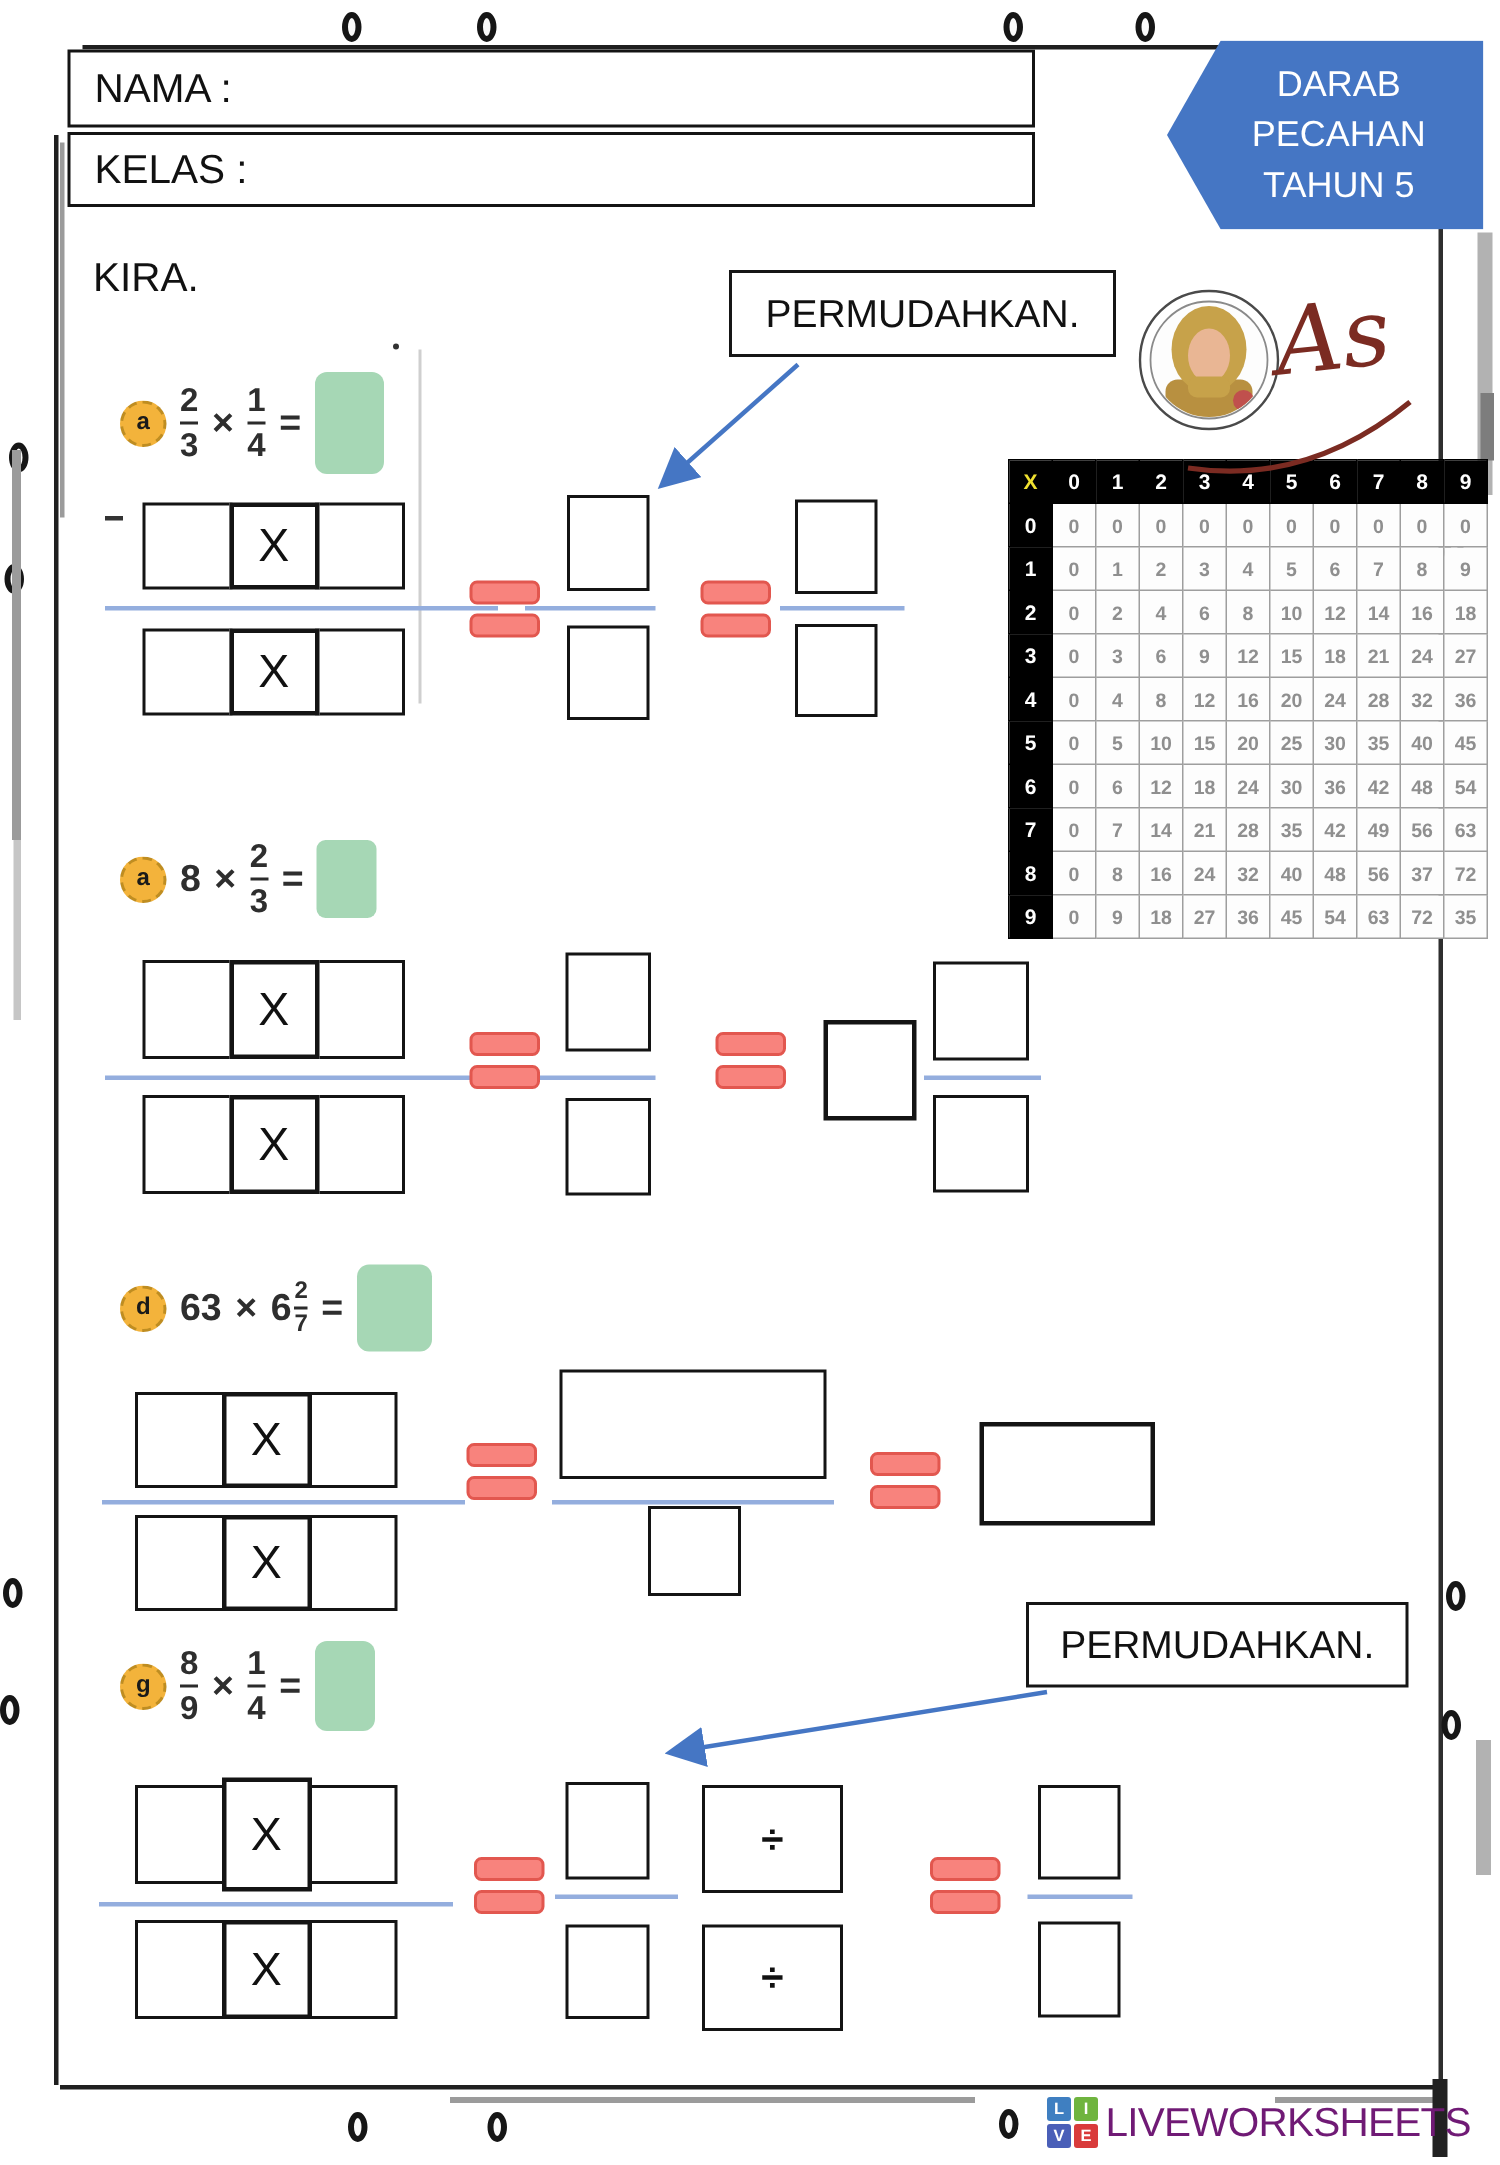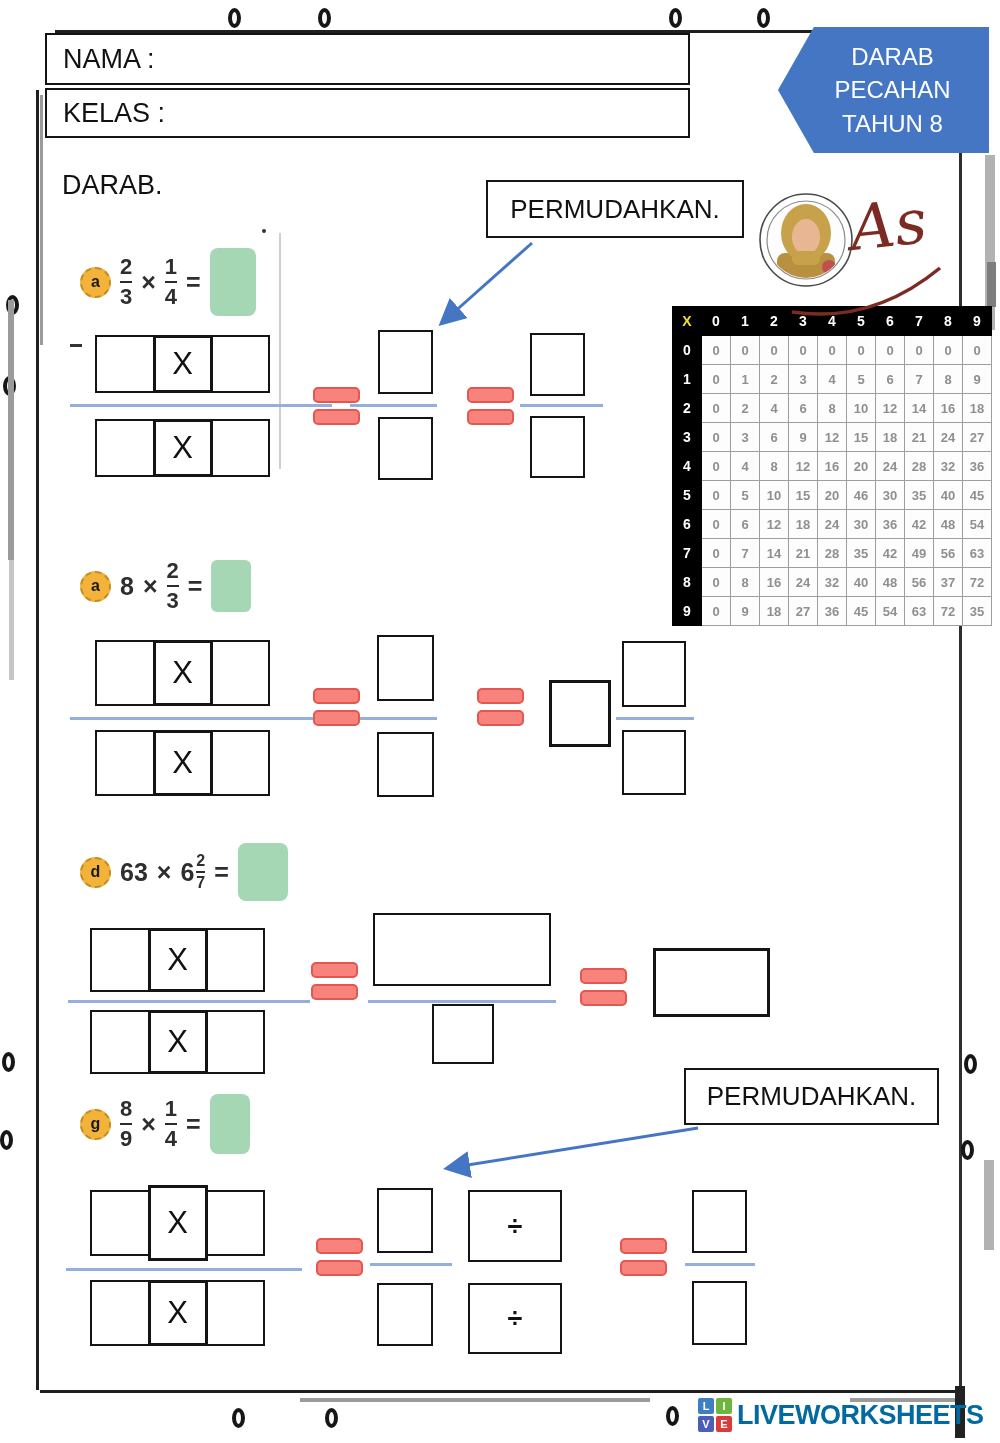--- a/index.html
+++ b/index.html
@@ -53,21 +53,21 @@
   .multtable td{background:#fdfdfd;color:#8f8f8f;border:1px solid #9e9e9e;font-size:13px;font-weight:bold;}
   
   .avatar-wrap{position:absolute;left:757px;top:191px;width:98px;height:98px;z-index:3;}
   .signature{position:absolute;left:850px;top:188px;font-family:"DejaVu Serif","Liberation Serif",serif;
              font-style:italic;font-size:62px;color:#7b2b22;transform:rotate(-6deg);z-index:3;}
   
   .logo{position:absolute;left:698px;top:1398px;display:flex;align-items:center;gap:5px;z-index:4;}
   .logo-grid{display:grid;grid-template-columns:16px 16px;grid-template-rows:16px 16px;gap:2px;}
   .logo-grid span{display:flex;align-items:center;justify-content:center;color:#fff;font-size:11px;font-weight:bold;border-radius:2px;}
   .lg-l{background:#3f7fc1;} .lg-i{background:#6fb43f;} .lg-v{background:#4a5fb8;} .lg-e{background:#d93b3b;}
-  .logo-text{font-size:27px;font-weight:bold;color:#0369a1;letter-spacing:-0.5px;}
+  .logo-text{font-size:27px;font-weight:normal;color:#701a75;letter-spacing:-0.5px;}
   svg.overlay{position:absolute;left:0;top:0;z-index:5;pointer-events:none;}
 </style>
 </head>
 <body>
 
 <div id="page">
 
   <div class="frame" style="left:55px;top:30px;width:903px;height:3px;"></div>
   <div class="frame" style="left:36px;top:90px;width:3px;height:1300px;"></div>
   <div class="frame gray" style="left:40px;top:95px;width:3px;height:250px;"></div>
@@ -103,24 +103,24 @@
   <div class="fieldbox" style="left:45px;top:88px;width:645px;height:50px;">
     <span>KELAS :</span>
   </div>
   <div class="fieldbox" style="left:45px;top:33px;width:645px;height:52px;">
     <span>NAMA :</span>
   </div>
 
   <div class="banner">
     <span>DARAB</span>
     <span>PECAHAN</span>
-    <span>TAHUN 8</span>
-  </div>
-
-  <div class="kira">DARAB.</div>
+    <span>TAHUN 5</span>
+  </div>
+
+  <div class="kira">KIRA.</div>
 
   <div class="plabel" style="left:486px;top:180px;width:258px;height:58px;">
     <span>PERMUDAHKAN.</span>
   </div>
   <div class="plabel" style="left:684px;top:1068px;width:255px;height:57px;">
     <span>PERMUDAHKAN.</span>
   </div>
 
   <div class="avatar-wrap">
     <svg width="98" height="98" viewBox="0 0 98 98">
@@ -275,21 +275,21 @@
           <td>32</td>
           <td>36</td>
         </tr>
         <tr>
           <th>5</th>
           <td>0</td>
           <td>5</td>
           <td>10</td>
           <td>15</td>
           <td>20</td>
-          <td>46</td>
+          <td>25</td>
           <td>30</td>
           <td>35</td>
           <td>40</td>
           <td>45</td>
         </tr>
         <tr>
           <th>6</th>
           <td>0</td>
           <td>6</td>
           <td>12</td>

